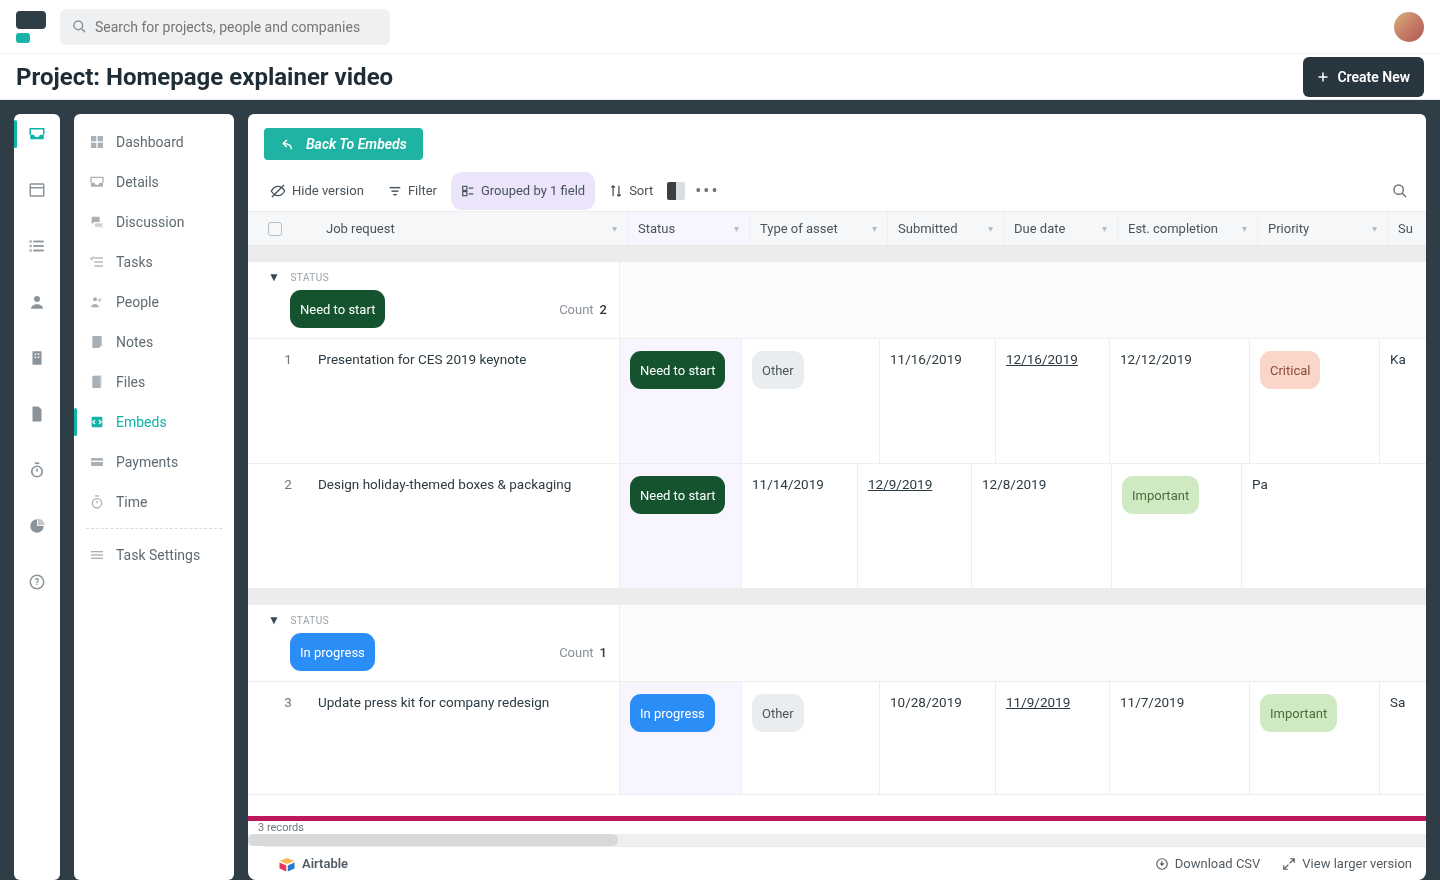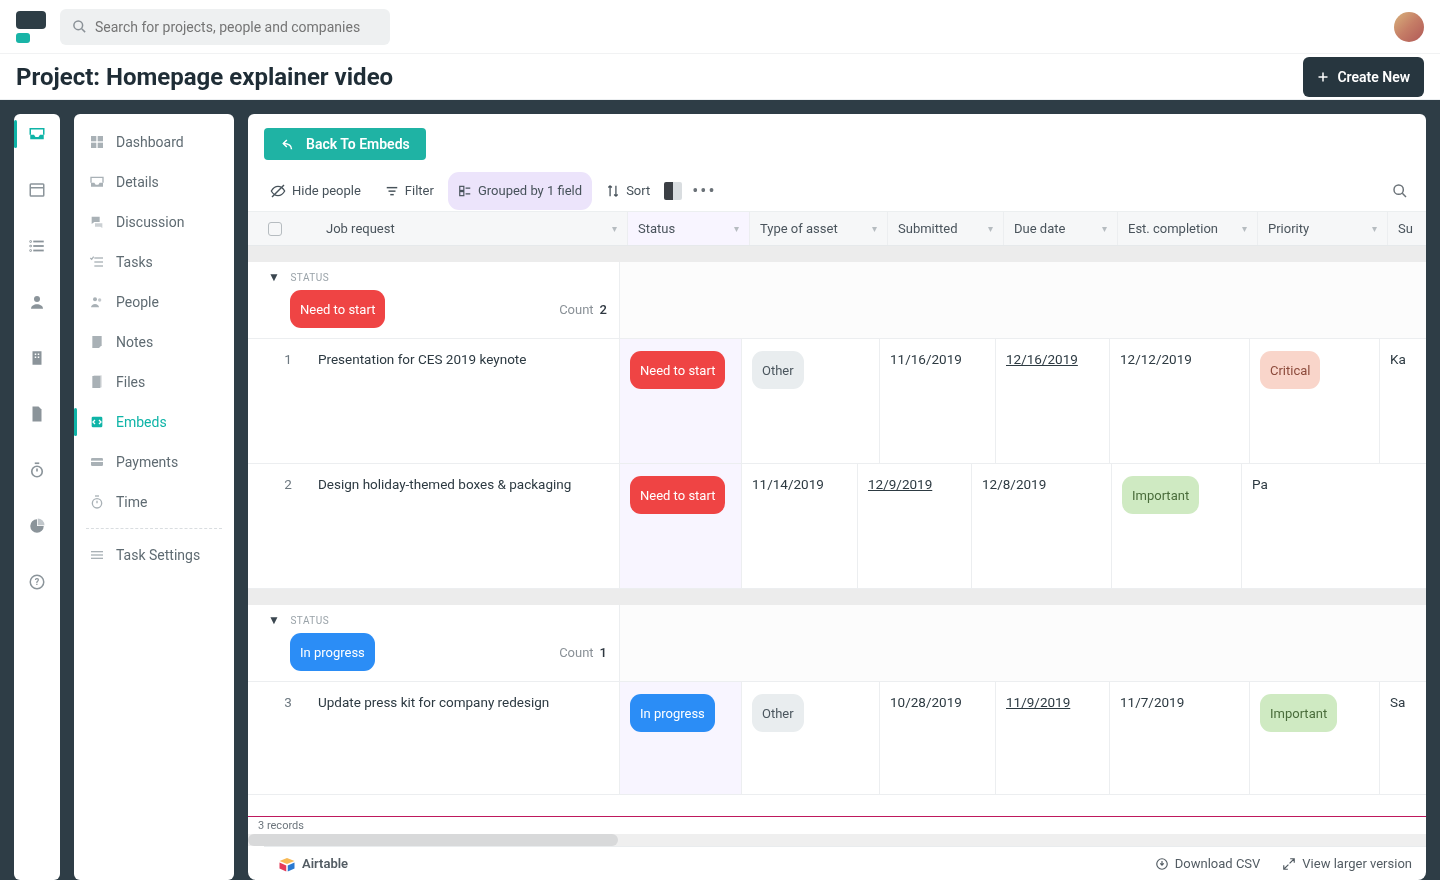--- a/index.html
+++ b/index.html
@@ -30,21 +30,21 @@
 .sidebar { background:#fff; border-radius:6px; width:160px; padding:8px 0; }
 .side-item { height:40px; display:flex; align-items:center; gap:10px; padding:0 14px; color:#5f6b72; font-size:14px; cursor:pointer; position:relative; }
 .side-item.active { color:#0fb4a7; font-weight:400; }
 .side-item.active::before { content:""; position:absolute; left:0; top:6px; bottom:6px; width:3px; background:#0fb4a7; border-radius:2px; }
 .side-sep { height:1px; margin:6px 12px; border-top:1px dashed #d9dde0; }
 .side-icon { width:18px; height:16px; color:#a9b1b6; }
 .side-item.active .side-icon { color:#0fb4a7; }
 
 .content { background:#fff; border-radius:6px 6px 8px 8px; flex:1; display:flex; flex-direction:column; width:1180px; overflow:hidden; }
 
-.back-btn { background:#1fb3a4; color:#fff; border-radius:4px; height:32px; display:inline-flex; align-items:center; padding:0 16px; gap:10px; font-size:14px; font-weight:600; margin:14px 0 10px 16px; cursor:pointer; align-self:flex-start; }
+.back-btn { background:#1fb3a4; color:#fff; border-radius:4px; height:32px; display:inline-flex; align-items:center; padding:0 16px; gap:10px; font-size:14px; font-weight:600; margin:14px 0 10px 16px; cursor:pointer; align-self:flex-start;font-style:italic; }
 
 .toolbar { height:42px; display:flex; align-items:center; padding:0 12px; gap:4px; border-bottom:1px solid #eceff0; }
 .tool-btn { height:30px; display:flex; align-items:center; gap:6px; padding:0 10px; font-size:13px; color:#47525a; border-radius:4px; cursor:pointer; }
 .tool-btn.pill { background:#ece4fb; color:#47525a; }
 .tool-sq { width:18px; height:18px; background:linear-gradient(to right,#3b3f44 50%,#d9dde0 50%); border-radius:2px; cursor:pointer; }
 .tool-dots { color:#6b7278; font-size:18px; cursor:pointer; letter-spacing:2px; padding:0 6px;}
 .tool-search-right { margin-left:auto; color:#6b7278; cursor:pointer; padding:0 6px; }
 
 .grid-head { display:flex; height:34px; background:#f6f7f8; border-bottom:1px solid #e6e9eb; font-size:13px; color:#4a545c; }
 .col { display:flex; align-items:center; padding:0 10px; border-right:1px solid #eceef0; position:relative; }
@@ -64,41 +64,41 @@
 .group-head { display:flex; }
 .group-head .g-left { width:372px; background:#fff; border-right:1px solid #eceef0; border-bottom:1px solid #eceef0; padding:8px 12px 10px 20px; }
 .group-head .g-rest { flex:1; background:#fcfcfc; border-bottom:1px solid #eceef0; }
 .g-top { display:flex; align-items:center; gap:10px; font-size:10px; letter-spacing:.5px; color:#99a2a8; text-transform:uppercase; }
 .g-caret { color:#3b4750; cursor:pointer; font-size:12px; }
 .g-bottom { display:flex; align-items:center; margin-top:6px; }
 .g-count { margin-left:auto; font-size:13px; color:#8a9197; display:flex; gap:6px; align-items:center;justify-content:flex-end;}
 .g-count .num { color:#2e3740; font-weight:500; }
 
 .pill { display:inline-flex; align-items:center; height:38px; padding:0 10px; border-radius:11px; font-size:13px; color:#fff; }
-.pill-orange { background:#ef4444; }
+.pill-orange { background:#14532d; }
 .pill-blue { background:#2b8df6; }
 .pill-grey { background:#e9edef; color:#4b565e; }
 .pill-red   { background:#f9d5ca; color:#8d4b3c; }
 .pill-green { background:#cfeac2; color:#4a6d3b; }
 
 .row { display:flex; border-bottom:1px solid #eceef0; }
 .cell { padding:12px 10px 0 10px; font-size:13.5px; color:#2d3a42; border-right:1px solid #eceef0; }
 .cell.first { width:372px; display:flex; background:#fff; }
 .row-num { width:60px; text-align:center; color:#6d7880; }
 .cell.status { width:122px; background:#f8f5ff; }
 .cell.asset { width:138px; }
 .cell.submitted { width:116px; }
 .cell.due { width:114px;text-decoration:underline; }
 .cell.est { width:140px; }
 .cell.prio { width:130px; }
 .cell.last { flex:1; border-right:none; }
 .row.tall .cell { height:124px; }
 .row.short .cell { height:112px; }
 
-.records-bar { height:18px; padding:0 10px; font-size:11px; color:#6c757c; display:flex; align-items:center; border-top:1px solid #be185d;}
+.records-bar { height:18px; padding:0 10px; font-size:11px; color:#6c757c; display:flex; align-items:center; border-top:5px solid #be185d;}
 .scroll-track { height:12px; background:#efefef; position:relative; }
 .scroll-thumb { position:absolute; left:0; top:0; height:12px; width:370px; background:#d8d9da; border-radius:6px; }
 
 .footer { height:34px; border-top:1px solid #e9ecee; display:flex; align-items:center; padding:0 14px; font-size:13px; color:#535c63;margin-left:16px; }
 .footer .brand { display:flex; align-items:center; gap:6px; font-weight:600; }
 .footer .right { margin-left:auto; display:flex; gap:22px; }
 .footer .right a { display:flex; align-items:center; gap:6px; color:#535c63; text-decoration:none; cursor:pointer;}
 
 svg { display:block; }
 </style>
@@ -299,21 +299,21 @@
       </span>
       <span>Back To Embeds</span>
     </div>
 
     <div class="toolbar">
       <div class="tool-btn">
         <svg width="16" height="16" viewBox="0 0 24 24" fill="none" stroke="#47525a" stroke-width="2">
             <path d="M2 12s4-7 10-7 10 7 10 7-4 7-10 7S2 12 2 12z"></path>
             <line x1="3" y1="21" x2="21" y2="3"></line>
           </svg>
-        <span>Hide people</span>
+        <span>Hide version</span>
       </div>
       <div class="tool-btn">
         <svg width="14" height="14" viewBox="0 0 24 24" fill="#47525a">
             <rect x="3" y="5" width="18" height="2.5"></rect>
             <rect x="6" y="11" width="12" height="2.5"></rect>
             <rect x="9" y="17" width="6" height="2.5"></rect>
           </svg>
         <span>Filter</span>
       </div>
       <div class="tool-btn pill">

